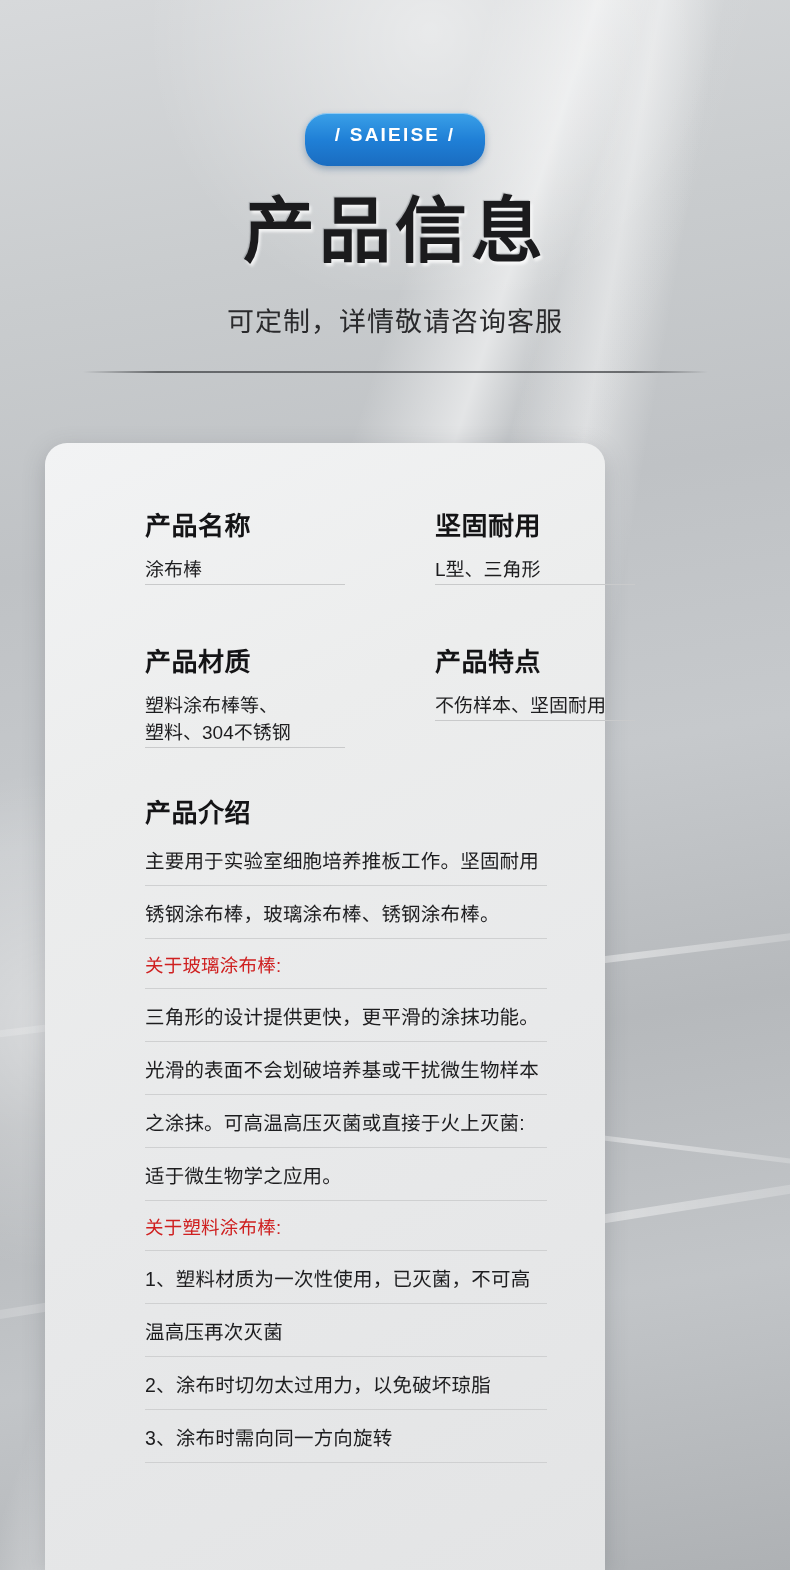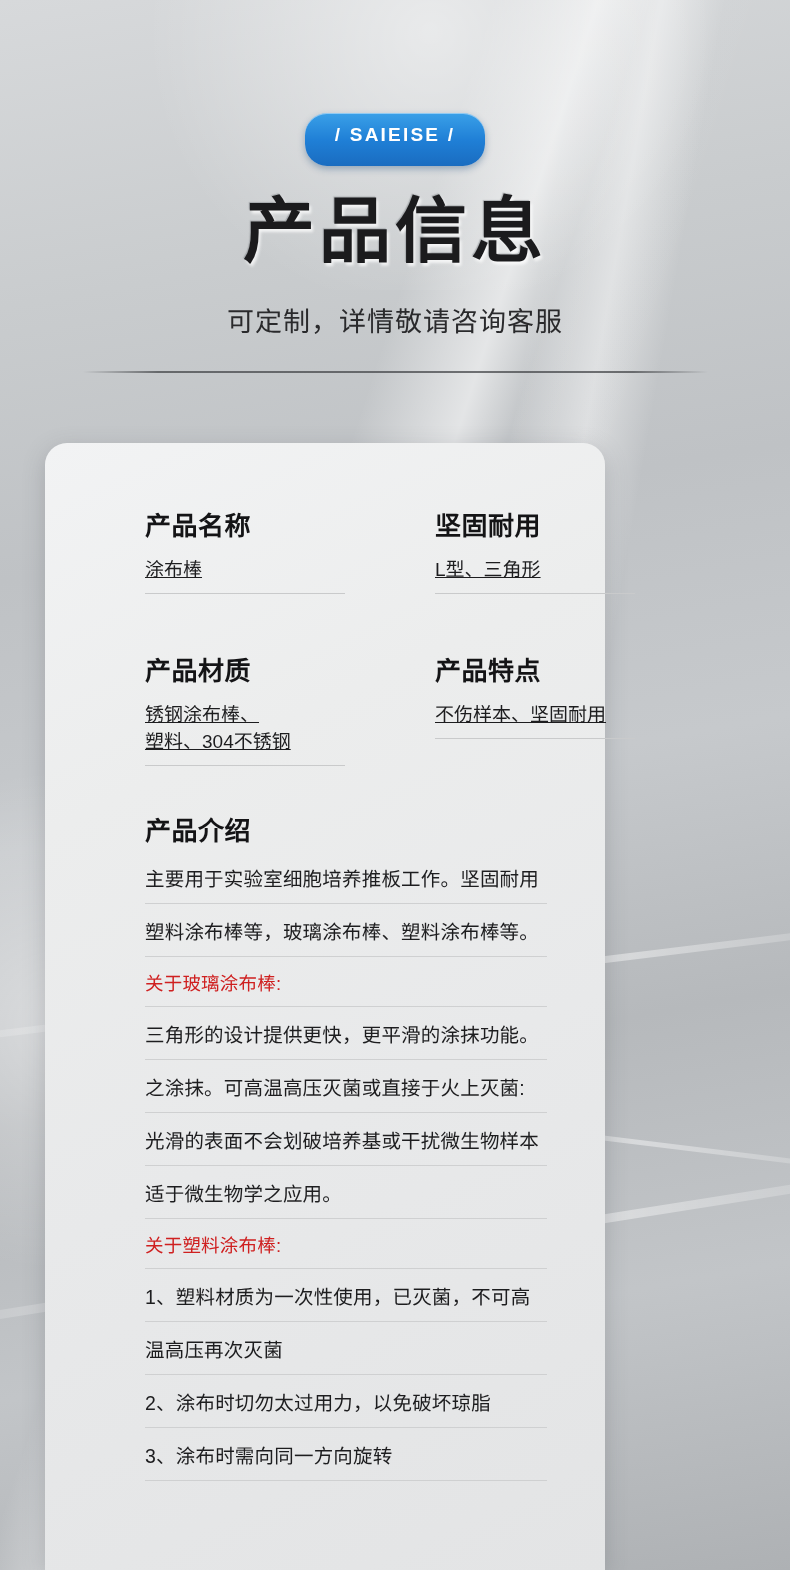--- a/index.html
+++ b/index.html
@@ -141,24 +141,22 @@
     font-weight: bold;
     color: #141416;
     letter-spacing: 0.5px;
   }
   .spec-value {
     margin-top: 15px;
     font-size: 19px;
     color: #1d1d1f;
     line-height: 1.42;
     border-bottom: 1px solid #c9cacb;
-    padding-bottom: 9px;
     display: inline-block;
     min-width: 200px;
-    text-decoration: underline;
   }
   .row-gap {
     height: 56px;
   }
 
   
   .intro-title {
     margin-top: 44px;
     font-size: 26px;
     font-weight: bold;
@@ -212,38 +210,38 @@
       <div class="spec-block">
         <div class="spec-label">坚固耐用</div>
         <div class="spec-value">L型、三角形</div>
       </div>
 
       <div class="row-gap"></div>
       <div class="row-gap"></div>
 
       <div class="spec-block">
         <div class="spec-label">产品材质</div>
-        <div class="spec-value" style="white-space: pre-line;">锈钢涂布棒、
+        <div class="spec-value" style="white-space: pre-line;">塑料涂布棒等、
 塑料、304不锈钢</div>
       </div>
       <div class="spec-block">
         <div class="spec-label">产品特点</div>
         <div class="spec-value">不伤样本、坚固耐用</div>
       </div>
     </div>
 
     <div class="intro-title">产品介绍</div>
 
     <div class="intro-lines">
       <div class="line first">主要用于实验室细胞培养推板工作。坚固耐用</div>
-      <div class="line">塑料涂布棒等，玻璃涂布棒、塑料涂布棒等。</div>
+      <div class="line">锈钢涂布棒，玻璃涂布棒、锈钢涂布棒。</div>
       <div class="line red">关于玻璃涂布棒:</div>
       <div class="line">三角形的设计提供更快，更平滑的涂抹功能。</div>
+      <div class="line">光滑的表面不会划破培养基或干扰微生物样本</div>
       <div class="line">之涂抹。可高温高压灭菌或直接于火上灭菌:</div>
-      <div class="line">光滑的表面不会划破培养基或干扰微生物样本</div>
       <div class="line">适于微生物学之应用。</div>
       <div class="line red">关于塑料涂布棒:</div>
       <div class="line">1、塑料材质为一次性使用，已灭菌，不可高</div>
       <div class="line">温高压再次灭菌</div>
       <div class="line">2、涂布时切勿太过用力，以免破坏琼脂</div>
       <div class="line">3、涂布时需向同一方向旋转</div>
     </div>
 
   </div>
 </div>

